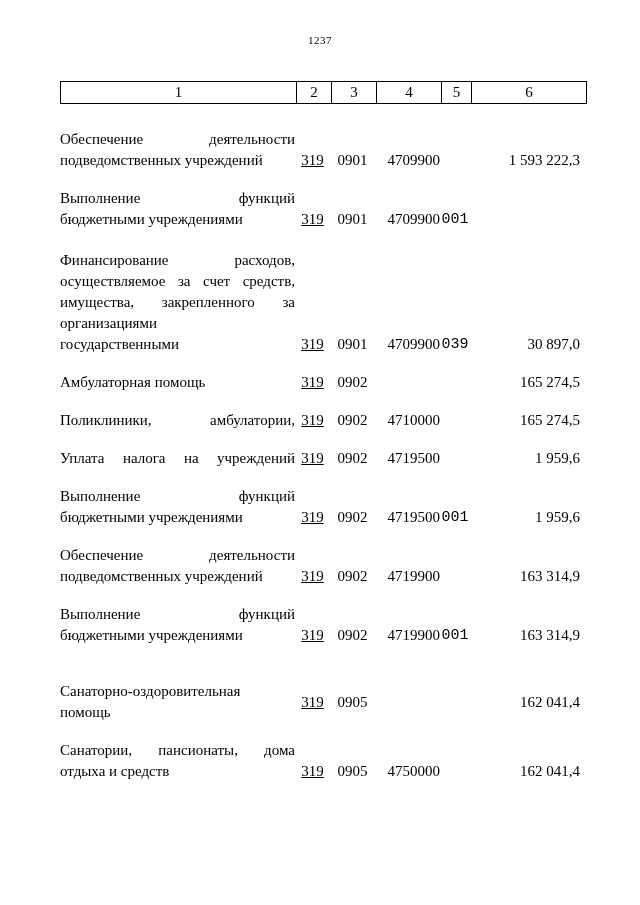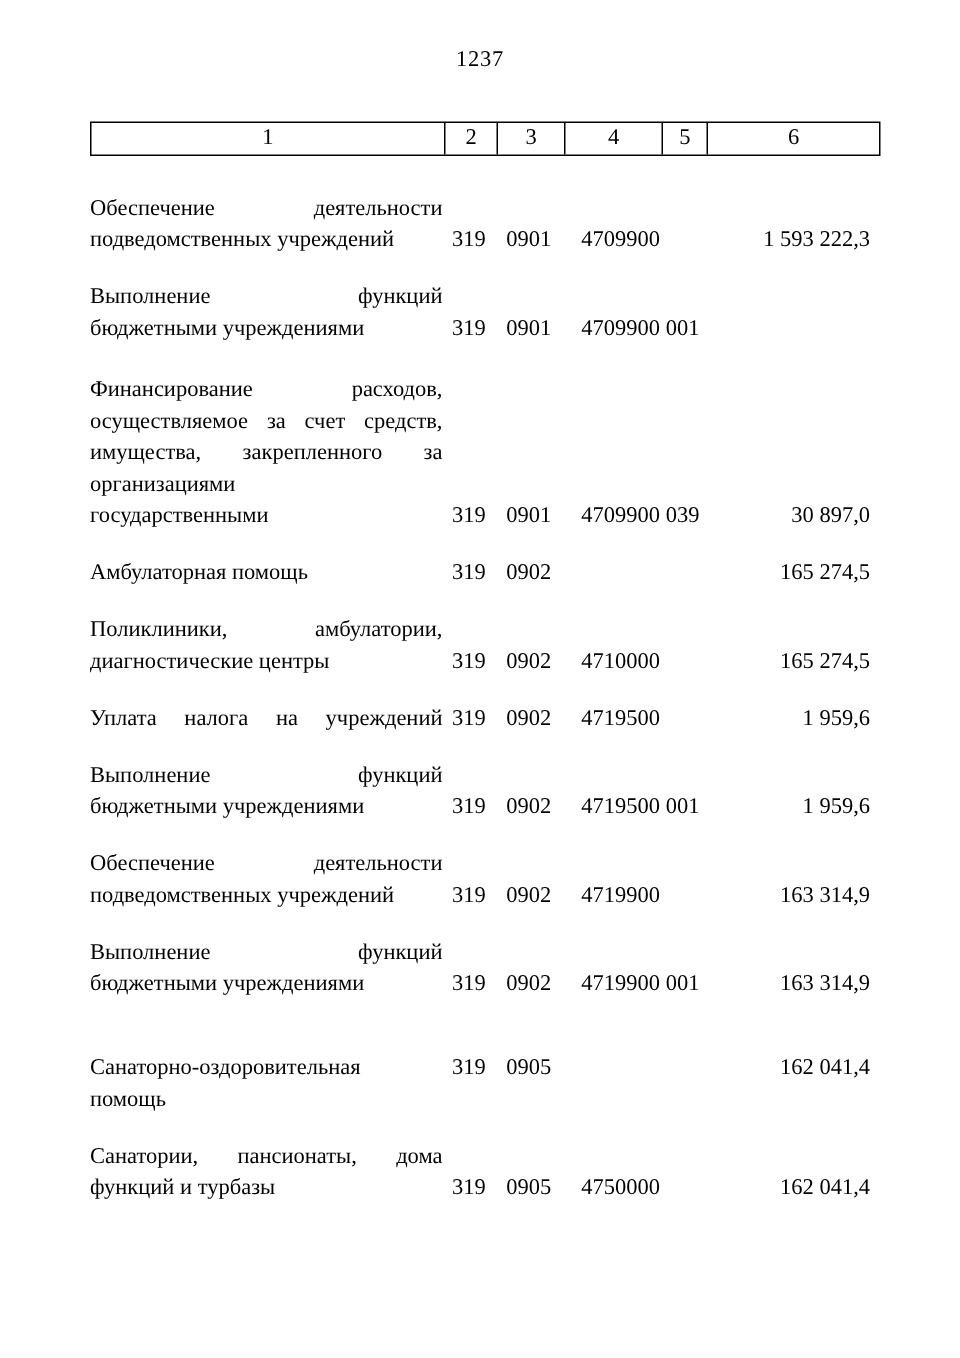--- a/index.html
+++ b/index.html
@@ -6,21 +6,21 @@
   body {
     width:640px; height:905px;
     background:#ffffff;
     color:#000000;
     font-family:"Liberation Serif", serif;
     overflow:hidden;
   }
   .page { padding-top:30px; }
   .page-number {
     text-align:center;
-    font-size:15px; line-height:21px;
+    font-size:11px; line-height:21px;
     letter-spacing:0.5px;
   }
   
   .thead {
     display:flex;
     margin:30px 0 0 60px;
     width:525px;
     border:1.6px solid #000;
   }
   .th {
@@ -32,30 +32,30 @@
   }
   .th + .th { border-left:1.2px solid #000; }
   .w1{width:235px}.w2{width:35px}.w3{width:45px}.w4{width:65px}.w5{width:30px}.w6{width:115px}
   
   .rows { margin:25px 0 0 60px; width:525px; }
   .row {
     display:flex;
     align-items:flex-end;
     margin-bottom:17px;
   }
-  .row.center { align-items:flex-start;margin-top:35px; }
+  .row.center { align-items:center;margin-top:35px; }
   .row.gap { margin-top:20px; }
   .c { font-size:15px; line-height:21px; box-sizing:border-box; }
   .c1 { width:235px; }
   .c1 .ln { text-align:left; }
   .c1 .ln.just { text-align:justify; text-align-last:justify; }
-  .c2 { width:35px;  text-align:center; }
+  .c2 { width:35px;  text-align:center;text-decoration:underline; }
   .c3 { width:45px;  text-align:center; }
   .c4 { width:65px;  text-align:right; }
-  .c5 { width:30px;  text-align:center; }
+  .c5 { width:30px;  text-align:center;font-family:Liberation Mono, monospace; }
   .c6 { width:115px; text-align:right; padding-right:5px; }
 </style>
 </head>
 <body>
 
 <div class="page">
 
   <div class="page-number">1237</div>
 
   <div class="thead">
@@ -114,21 +114,20 @@
       <div class="c c2">319</div>
       <div class="c c3">0902</div>
       <div class="c c4"></div>
       <div class="c c5"></div>
       <div class="c c6">165 274,5</div>
     </div>
 
     <div class="row">
       <div class="c c1">
         <div class="ln just">Поликлиники, амбулатории,</div>
-        <div class="ln">диагностические центры</div>
       </div>
       <div class="c c2">319</div>
       <div class="c c3">0902</div>
       <div class="c c4">4710000</div>
       <div class="c c5"></div>
       <div class="c c6">165 274,5</div>
     </div>
 
     <div class="row">
       <div class="c c1">
@@ -185,21 +184,21 @@
       <div class="c c2">319</div>
       <div class="c c3">0905</div>
       <div class="c c4"></div>
       <div class="c c5"></div>
       <div class="c c6">162 041,4</div>
     </div>
 
     <div class="row">
       <div class="c c1">
         <div class="ln just">Санатории, пансионаты, дома</div>
-        <div class="ln">функций и турбазы</div>
+        <div class="ln">отдыха и средств</div>
       </div>
       <div class="c c2">319</div>
       <div class="c c3">0905</div>
       <div class="c c4">4750000</div>
       <div class="c c5"></div>
       <div class="c c6">162 041,4</div>
     </div>
 
   </div>
 </div>

